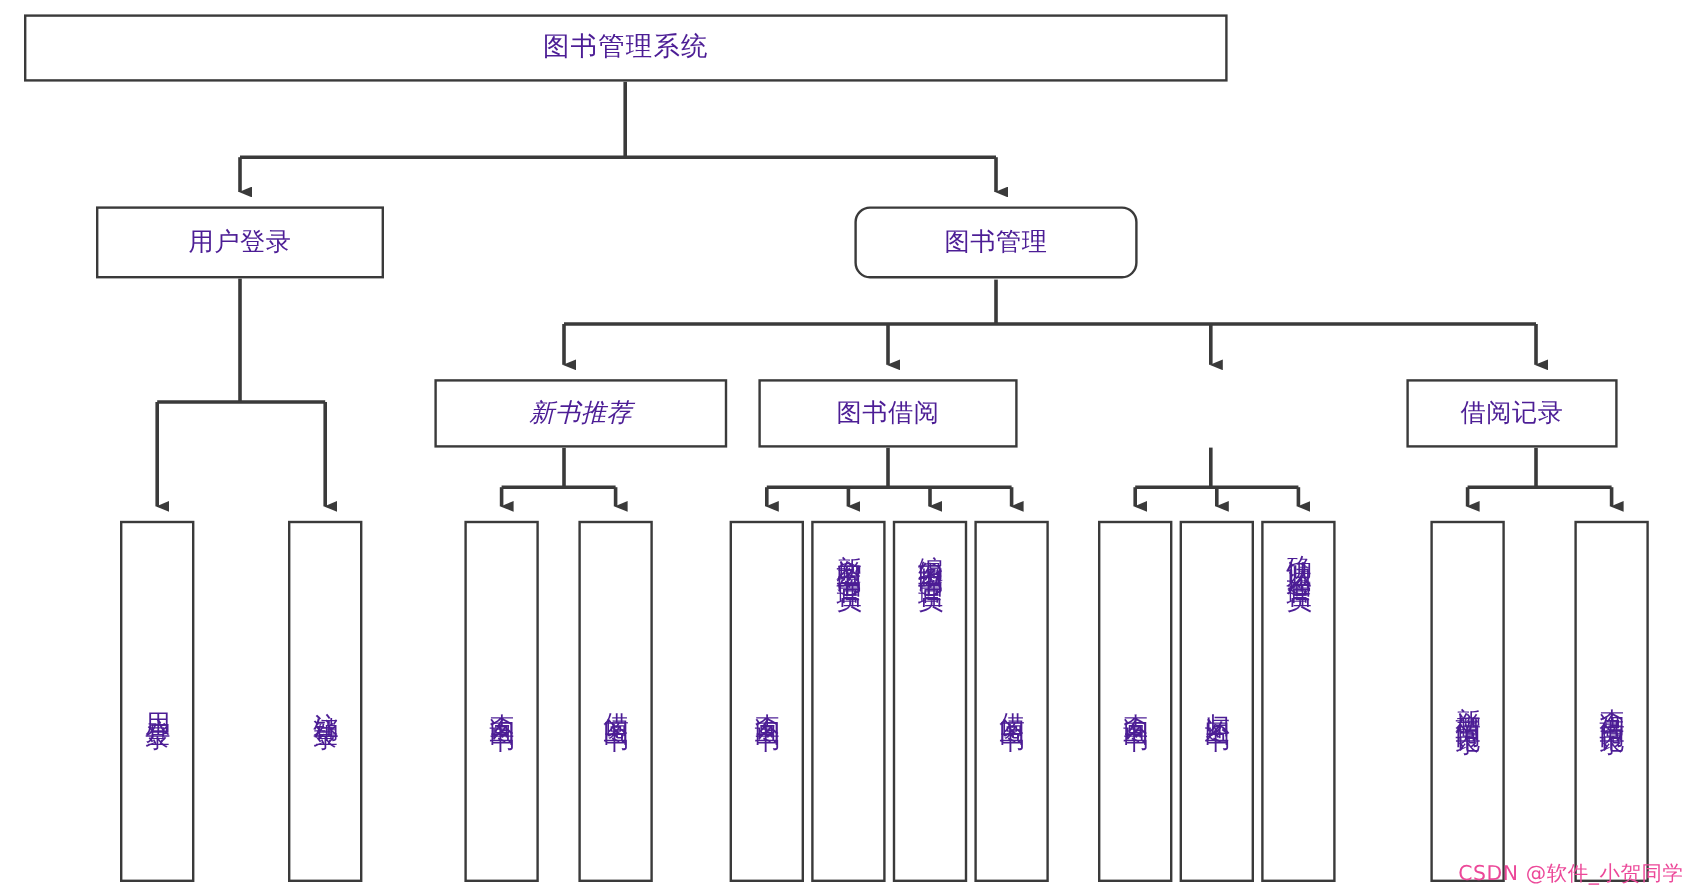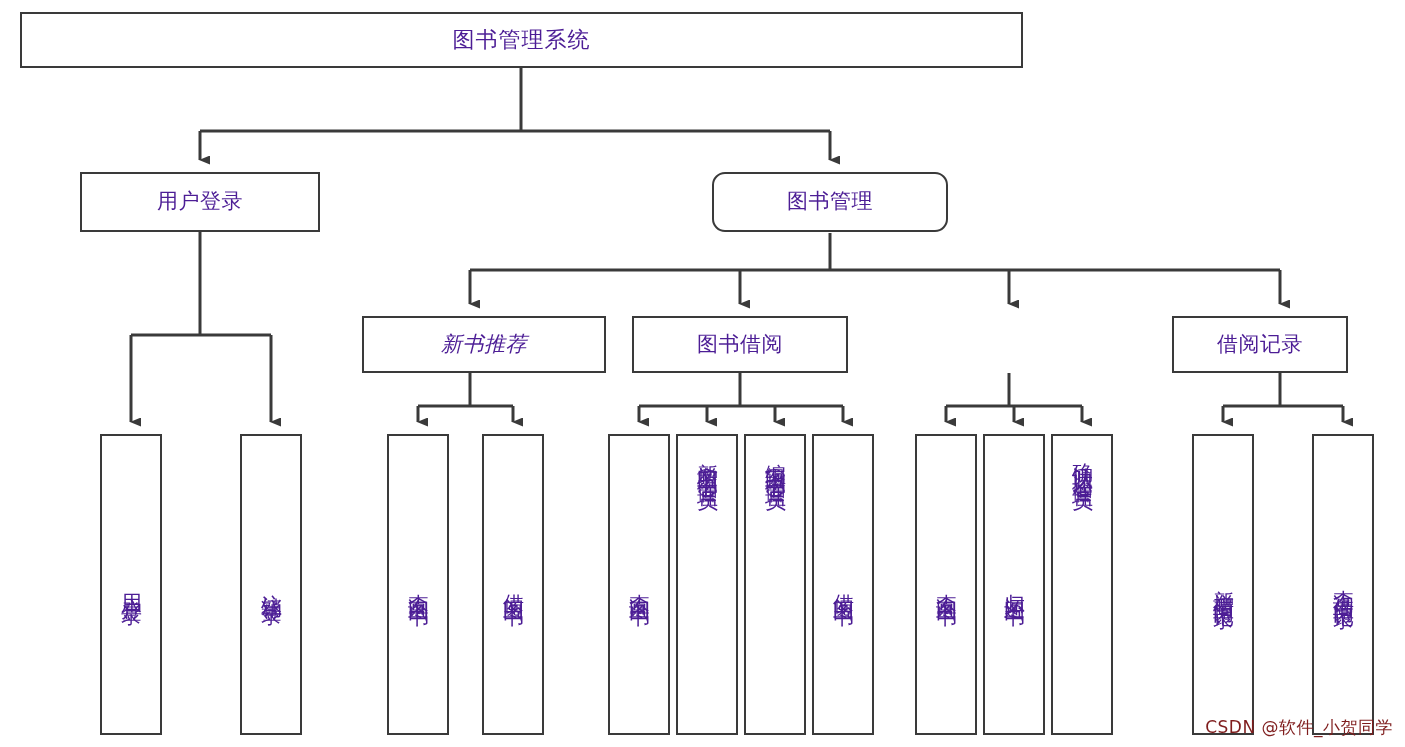--- a/index.html
+++ b/index.html
@@ -63,24 +63,24 @@
     letter-spacing: 4px;
     line-height: 1;
     margin: 0 auto;
   }
   .node.vert.centered {
     align-items: center;
     padding-top: 0;
   }
   #watermark {
     position: absolute;
-    right: 12px;
+    right: 2px;
     bottom: 8px;
     font-size: 17px;
-    color: #7f1d1d;
+    color: #ec4899;
     letter-spacing: 0.5px;
     z-index: 5;
     white-space: nowrap;
   }
 </style>
 </head>
 <body>
 
 <div id="diagram-root">
 

